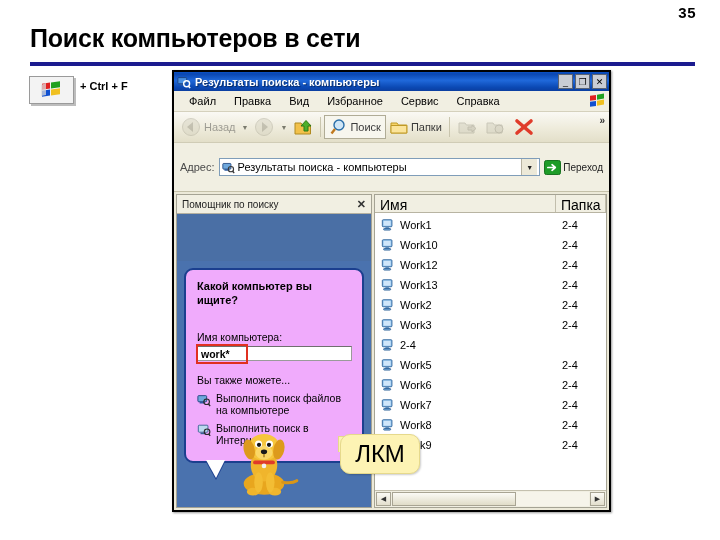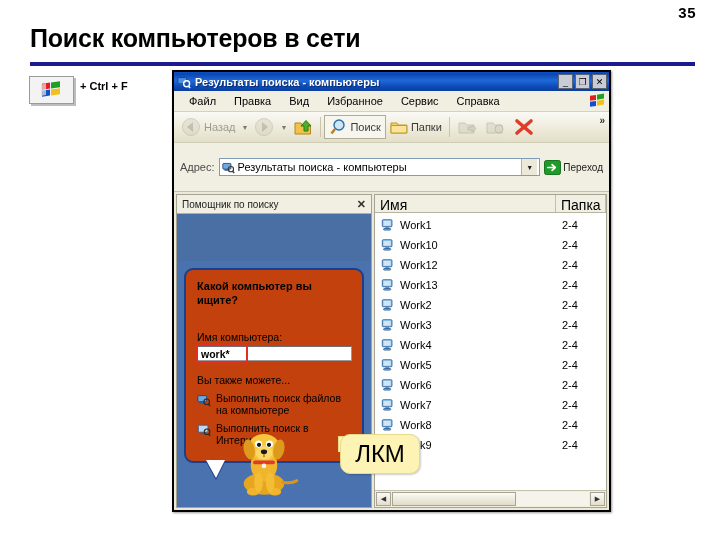--- a/index.html
+++ b/index.html
@@ -207,21 +207,21 @@
 
   .search-pane-body {
     flex: 1; position: relative;
     background: #4a72ae;
     overflow: hidden;
     min-height: 0;
   }
   .balloon {
     position: absolute;
     left: 7px; top: 7px; right: 7px;
-    background: #c2410c;
+    background: #f0abfc;
     border: 2px solid #1b3f8f;
     border-radius: 9px;
     padding: 9px 10px 9px 11px;
     box-sizing: border-box;
   }
   .balloon-tail {
     position: absolute;
     left: 20px; bottom: -17px;
     width: 0; height: 0;
     border-left: 10px solid transparent;
@@ -625,21 +625,20 @@
               <span class="row-name">Work3</span>
               <span class="row-folder">2-4</span>
             </div>
             <div class="list-row">
               <svg class="row-icon" viewBox="0 0 16 16">
                 <rect x="1.5" y="2" width="11" height="8" rx="1" fill="#8fc4ee" stroke="#2a5f96"></rect>
                 <rect x="3" y="3.2" width="8" height="5.6" fill="#cfe6fa"></rect>
                 <rect x="5" y="10" width="4" height="2" fill="#5f8fbe"></rect>
                 <rect x="3" y="12" width="8" height="1.8" rx="0.8" fill="#7fb3e0" stroke="#2a5f96"></rect>
               </svg>
-              <span class="row-name">Work4</span>
               <span class="row-folder">2-4</span>
             </div>
             <div class="list-row">
               <svg class="row-icon" viewBox="0 0 16 16">
                 <rect x="1.5" y="2" width="11" height="8" rx="1" fill="#8fc4ee" stroke="#2a5f96"></rect>
                 <rect x="3" y="3.2" width="8" height="5.6" fill="#cfe6fa"></rect>
                 <rect x="5" y="10" width="4" height="2" fill="#5f8fbe"></rect>
                 <rect x="3" y="12" width="8" height="1.8" rx="0.8" fill="#7fb3e0" stroke="#2a5f96"></rect>
               </svg>
               <span class="row-name">Work5</span>

